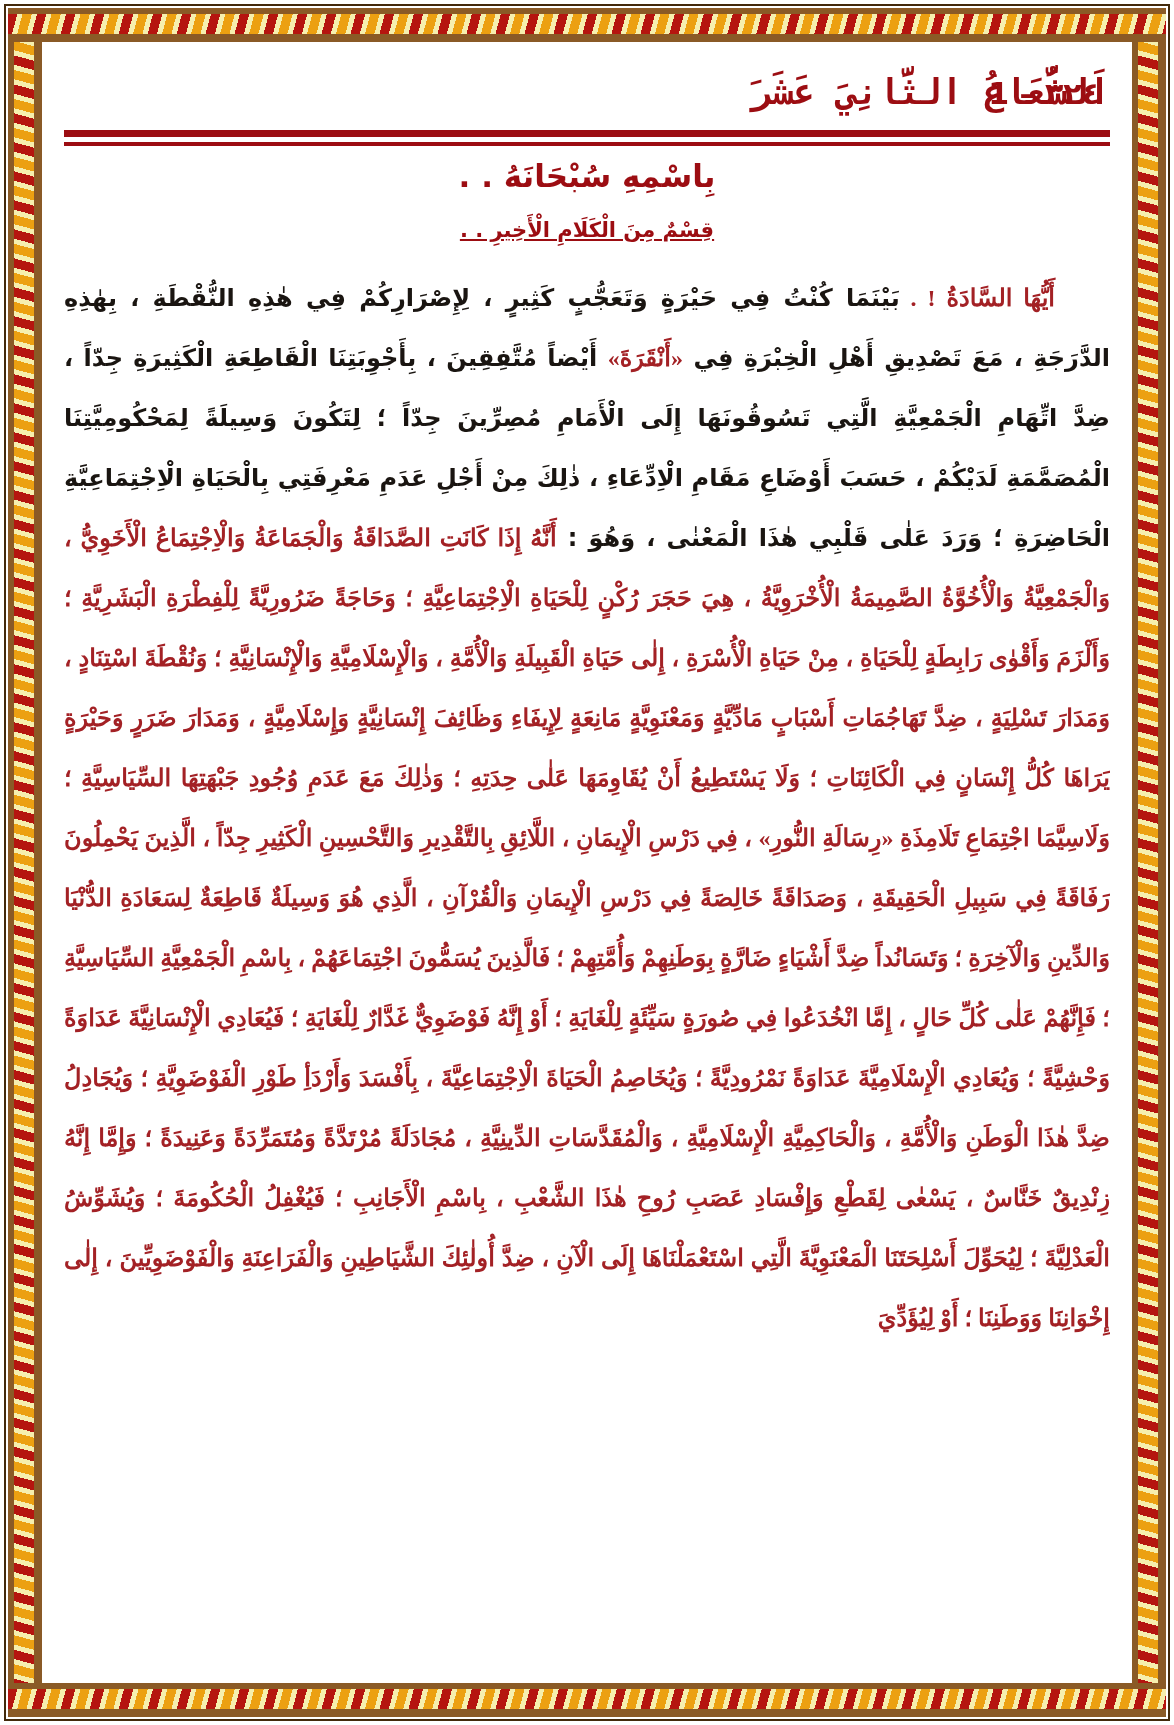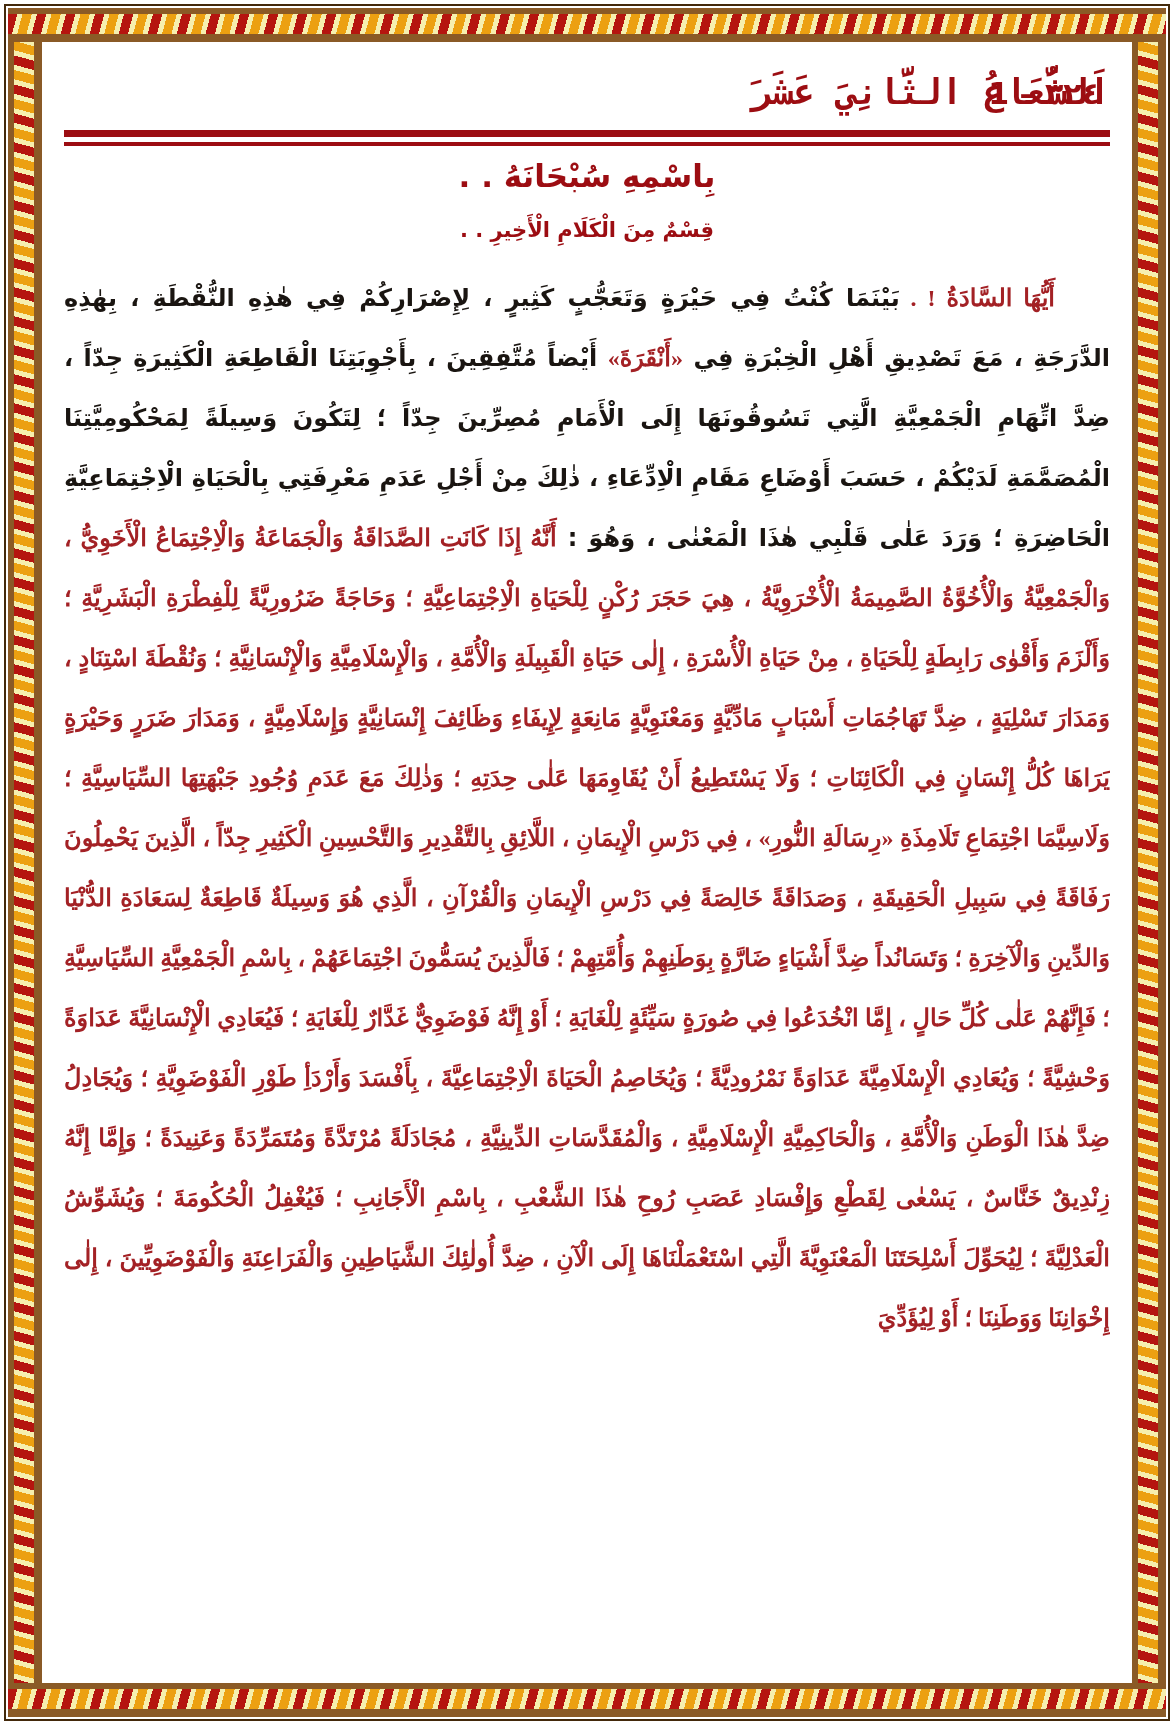--- a/index.html
+++ b/index.html
@@ -90,20 +90,21 @@
     font-size: 31px;
     font-weight: bold;
     color: var(--title_red, #9C0D12);
   }
   .section-heading {
     margin-top: 24px;
     text-align: center;
     font-size: 21px;
     font-weight: bold;
     color: var(--title_red, #9C0D12);
+    text-decoration: underline;
   }
 
   .body {
     margin-top: 26px;
     font-size: 24px;
     font-weight: bold;
     line-height: 60px;
     text-align: justify;
     text-indent: 55px;
     color: var(--ink, #1A1511);

